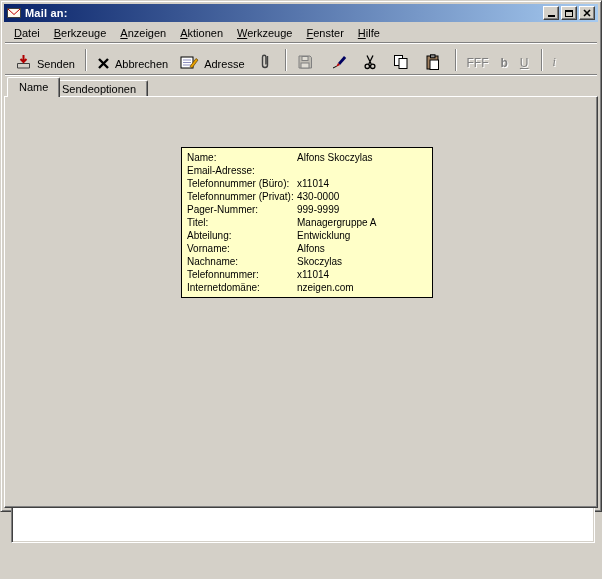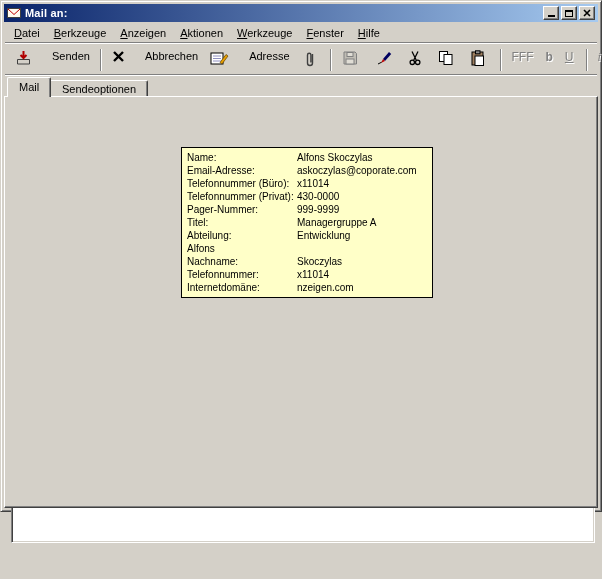--- a/index.html
+++ b/index.html
@@ -38,21 +38,21 @@
   }
   .menu-item { padding:3px 7px; white-space:nowrap; }
   .menu-item u { text-decoration:underline; }
 
   
   .toolbar {
     position:absolute; left:4px; top:44px; right:4px; height:30px;
     display:flex; align-items:center; padding-left:4px;
     border-bottom:1px solid #808080; box-shadow:0 1px 0 #ffffff;
   }
-  .tb-btn { display:flex; align-items:flex-start; gap:20px; padding:3px 6px; height:26px; white-space:nowrap; }
+  .tb-btn { display:flex; align-items:flex-end; gap:5px; padding:3px 6px; height:26px; white-space:nowrap; }
   .tb-icon { display:flex; align-items:center; }
   .tb-sep { width:2px; height:22px; border-left:1px solid #808080; border-right:1px solid #ffffff; margin:0 4px; }
   .tb-btn.disabled { color:#808080; text-shadow:1px 1px 0 #ffffff; }
   .fmt { font-size:12px; }
   .fmt.b { font-weight:bold; }
   .fmt.u { text-decoration:underline; }
   .fmt.i { font-style:italic; font-family:"Liberation Serif", serif; }
 
   
   .tab {
@@ -249,21 +249,21 @@
       <span class="fmt u">U</span>
     </div>
     <div class="tb-sep" style="margin-left:6px;"></div>
     <div class="tb-btn disabled">
       <span class="fmt i">i</span>
     </div>
   </div>
 
   <div>
 
-      <div class="tab active"><span>Mail</span></div>
+      <div class="tab active"><span>Name</span></div>
 
       <div class="tab"><span>Sendeoptionen</span></div>
     </div>
 
   <div class="panel"></div>
 
   <div class="combo sunken">
     <span class="combo-text">Von:</span>
     <span class="combo-btn">
         <span class="arrow-down"></span>
@@ -289,21 +289,20 @@
 
   <div class="tooltip">
 
       <div class="tt-row">
         <span class="tt-label">Name:</span>
         <span class="tt-value">Alfons Skoczylas</span>
       </div>
 
       <div class="tt-row">
         <span class="tt-label">Email-Adresse:</span>
-        <span class="tt-value">askoczylas@coporate.com</span>
       </div>
 
       <div class="tt-row">
         <span class="tt-label">Telefonnummer (Büro):</span>
         <span class="tt-value">x11014</span>
       </div>
 
       <div class="tt-row">
         <span class="tt-label">Telefonnummer (Privat):</span>
         <span class="tt-value">430-0000</span>
@@ -318,20 +317,21 @@
         <span class="tt-label">Titel:</span>
         <span class="tt-value">Managergruppe A</span>
       </div>
 
       <div class="tt-row">
         <span class="tt-label">Abteilung:</span>
         <span class="tt-value">Entwicklung</span>
       </div>
 
       <div class="tt-row">
+        <span class="tt-label">Vorname:</span>
         <span class="tt-value">Alfons</span>
       </div>
 
       <div class="tt-row">
         <span class="tt-label">Nachname:</span>
         <span class="tt-value">Skoczylas</span>
       </div>
 
       <div class="tt-row">
         <span class="tt-label">Telefonnummer:</span>

